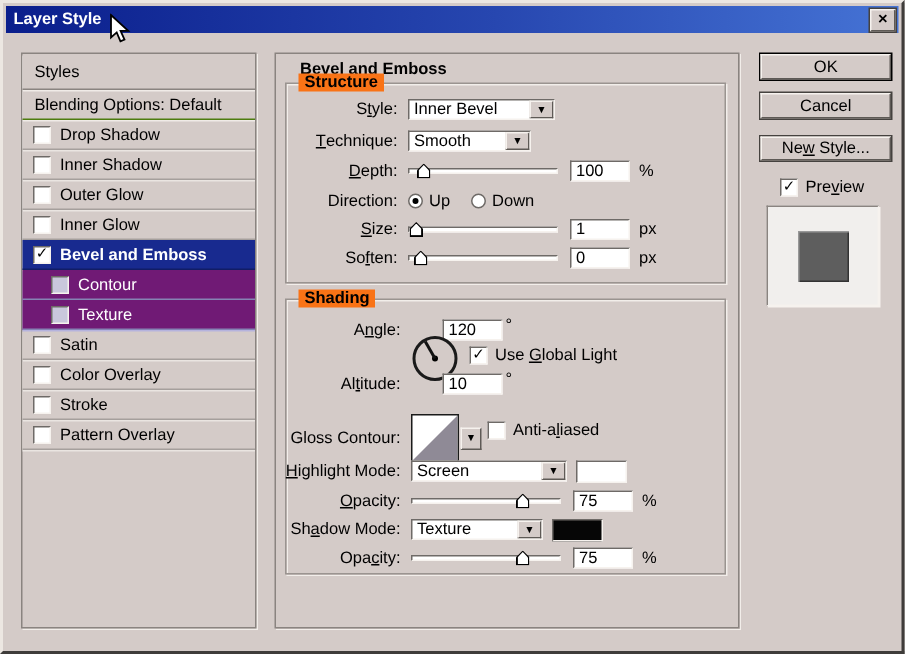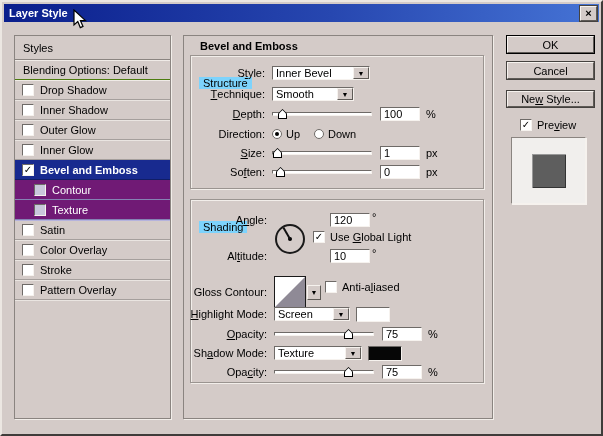--- a/index.html
+++ b/index.html
@@ -36,21 +36,21 @@
   .side-row .cb{margin-left:7px;margin-right:6px;}
   .side-row.sub .cb{margin-left:19px;background:#c9c7dc;}
   
   .main{position:absolute;left:181px;top:33px;width:310px;height:384px;box-sizing:border-box;
     border:1px solid #8a8480;box-shadow:1px 1px 0 #f2eeea;}
   .main-title{position:absolute;left:16px;top:4px;font-weight:bold;}
   .group{position:absolute;left:6px;width:294px;box-sizing:border-box;
     border:1px solid #9a9490;box-shadow:inset 1px 1px 0 #f2eeea,1px 1px 0 #f2eeea;}
   .group-structure{top:19px;height:134px;}
   .group-shading{top:163px;height:184px;}
-  .legend{position:absolute;top:-7px;left:8px;background:#7dd3fc;padding:0 4px;font-weight:normal;margin-top:28px;}
+  .legend{position:absolute;top:-7px;left:8px;background:#f97316;padding:0 4px;font-weight:bold;}
   .row{position:absolute;left:0;right:4px;height:16px;display:flex;align-items:center;}
   .lbl{display:flex;justify-content:flex-end;width:74px;flex:none;white-space:nowrap;margin-right:7px;}
   .group-shading .lbl{width:76px;}
   u{text-decoration:underline;}
   
   .field{width:32px;height:12px;background:#fff;flex:none;
     border:1px solid;border-color:#6e6a67 #f6f2ee #f6f2ee #6e6a67;
     padding:0 3px;line-height:12px;font-size:11px;overflow:hidden;}
   .unit{margin-left:6px;}
   .deg{margin-left:2px;position:relative;top:-3px;font-size:11px;}
@@ -69,21 +69,21 @@
     clip-path:polygon(50% 0,100% 45%,100% 100%,0 100%,0 45%);}
   .radio{width:10px;height:10px;border-radius:50%;background:#fff;flex:none;box-sizing:border-box;
     border:1px solid #6e6a67;position:relative;margin-right:4px;}
   .radio.on::after{content:"";position:absolute;left:2px;top:2px;width:4px;height:4px;border-radius:50%;background:#000;}
   .radio+span{margin-right:14px;}
   .dial{position:absolute;left:84px;top:24px;width:26px;height:26px;border:2px solid #1a1a1a;border-radius:50%;}
   .dial-dot{position:absolute;left:11px;top:11px;width:4px;height:4px;border-radius:50%;background:#000;}
   .dial-line{position:absolute;left:13px;top:12px;width:13px;height:2px;background:#111;
     transform-origin:0 50%;transform:rotate(-120deg);}
   .gl-row{position:absolute;left:122px;top:30px;height:14px;display:flex;align-items:center;gap:5px;}
-  .indent-field .field{margin-left:56px;}
+  .indent-field .field{margin-left:21px;}
   .contour-thumb{width:30px;height:30px;background:#fff;border:1px solid #1a1a1a;position:relative;flex:none;}
   .contour-tri{position:absolute;inset:0;background:#8f8a96;clip-path:polygon(0 100%,100% 0,100% 100%);}
   .contour-arrow{width:12px;height:13px;margin-left:1px;background:#d4cbc8;flex:none;
     border:1px solid;border-color:#f6f2ee #5e5a56 #5e5a56 #f6f2ee;
     display:flex;align-items:center;justify-content:center;font-size:7px;}
   .anti{position:absolute;left:134px;top:80px;height:14px;display:flex;align-items:center;gap:5px;}
   .swatch{width:32px;height:13px;margin-left:6px;flex:none;
     border:1px solid;border-color:#6e6a67 #f6f2ee #f6f2ee #6e6a67;}
   
   .btn{position:absolute;left:505px;width:87px;height:17px;background:#d4cbc8;box-sizing:border-box;
@@ -260,21 +260,21 @@
         <span class="contour-arrow">▼</span>
       </div>
 
       <div class="anti">
         <span class="cb" style="background:#fff"></span>
         <span>Anti-a<u>l</u>iased</span>
       </div>
 
       <div class="row" style="top:106px">
         <span class="lbl"><u>H</u>ighlight Mode:</span>
-        <div class="combo" style="width:76px">
+        <div class="combo" style="width:104px">
           <span>Screen</span>
           <span class="arrow">▼</span>
         </div>
         <span class="swatch" style="background: rgb(255, 255, 255);"></span>
       </div>
 
       <div class="row" style="top:126px">
         <span class="lbl"><u>O</u>pacity:</span>
         <div class="slider">
           <div class="track"></div>

